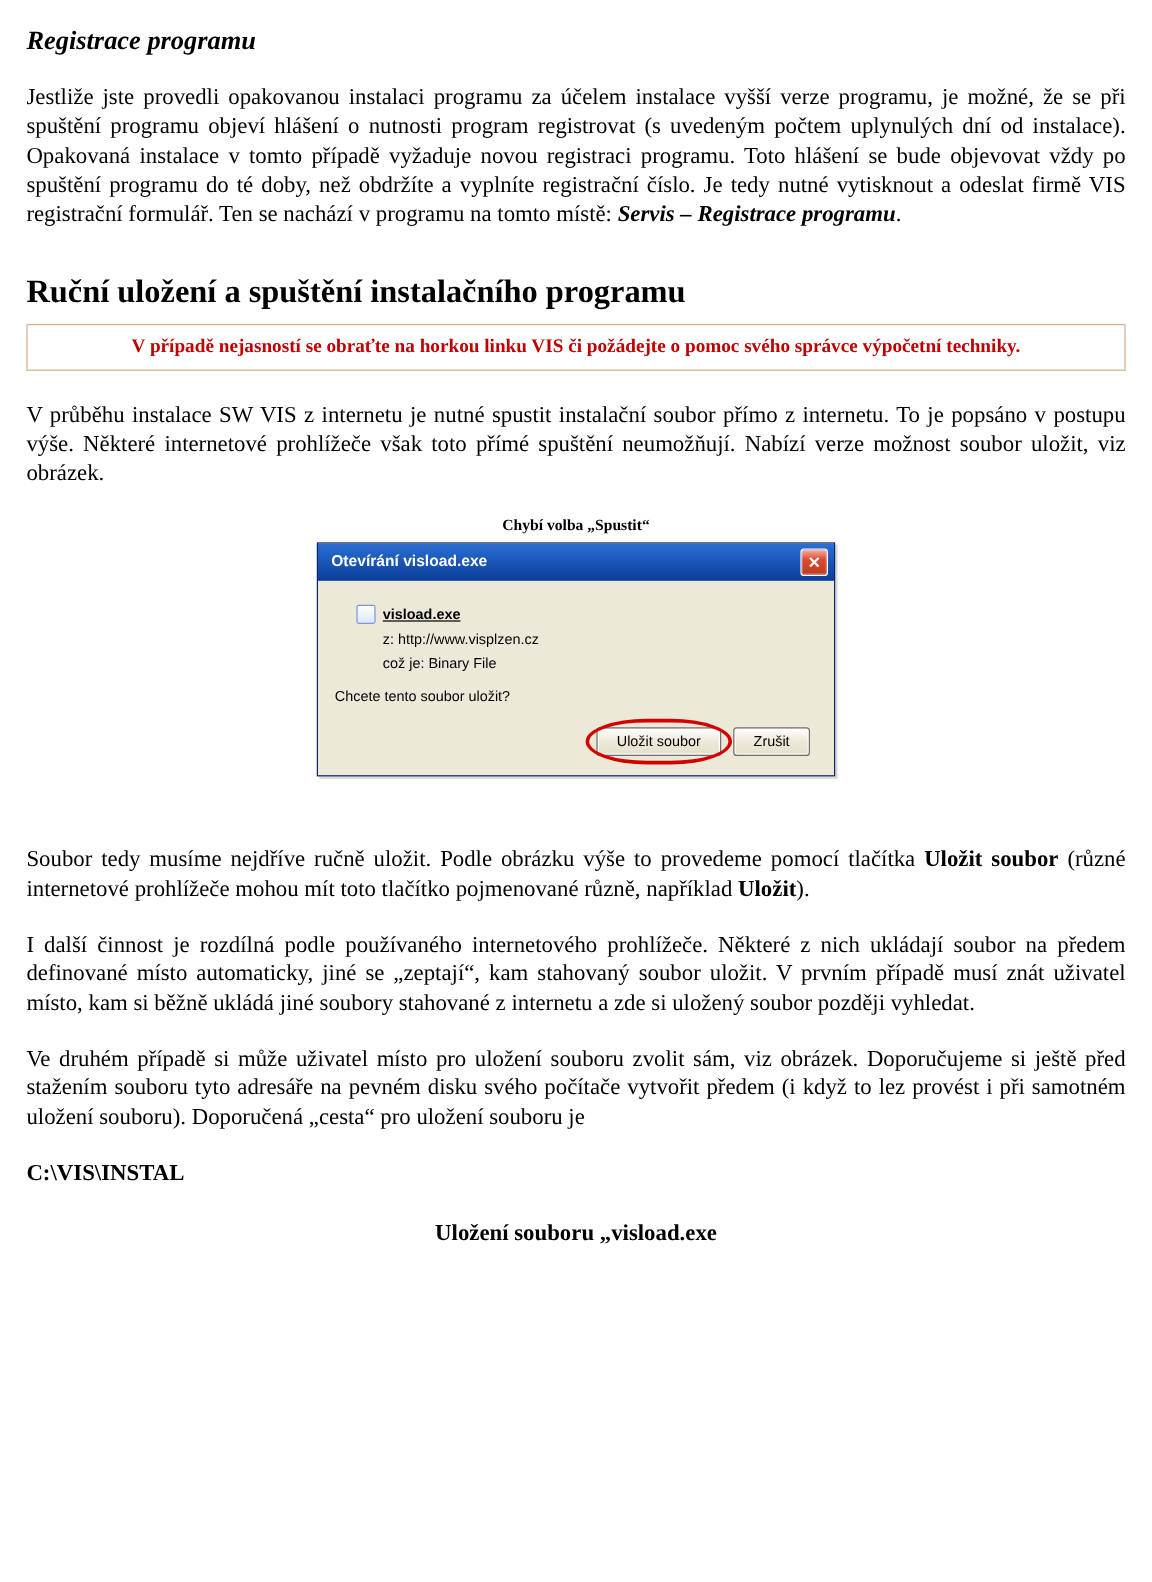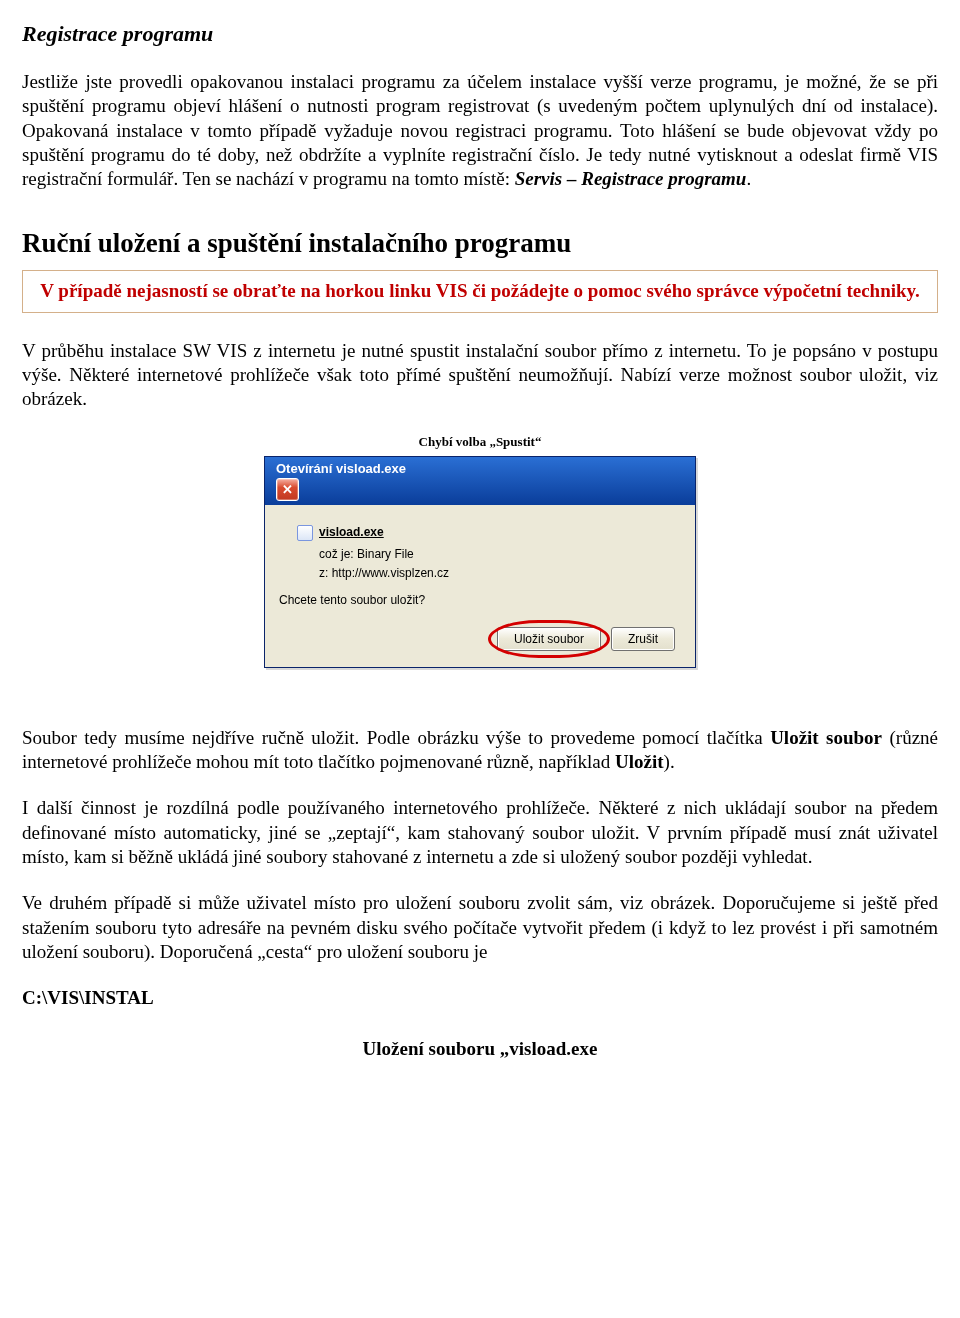--- a/index.html
+++ b/index.html
@@ -29,21 +29,21 @@
     margin: 0 0 22px 0;
   }
   .boldital { font-weight: bold; font-style: italic; }
   .bold { font-weight: bold; }
   .notice-box {
     border: 1px solid #d4b08a;
     padding: 8px 10px;
     text-align: center;
     color: #c00000;
     font-weight: bold;
-    font-size: 19px;
+    font-size: 16px;
     margin: 0 0 26px 0;
   }
   .center-caption {
     text-align: center;
     font-weight: bold;
     font-size: 13px;
     margin: 6px 0 6px 0;
   }
   .dialog-wrap {
     display: flex;
@@ -56,26 +56,25 @@
     font-size: 12px;
     color: #000;
     border: 1px solid #0a246a;
     background: #ece9d8;
     box-shadow: 2px 2px 0 rgba(0,0,0,0.15);
   }
   .titlebar {
     background: linear-gradient(to bottom, #2a6fd4 0%, #0a3d9a 100%);
     color: #fff;
     display: flex;
-    align-items: flex-start;
+    align-items: center;
     justify-content: space-between;
     padding: 4px 5px 4px 11px;
     font-weight: bold;
     font-size: 13px;
-    flex-direction: column;
   }
   .closebtn {
     width: 21px;
     height: 21px;
     background: linear-gradient(to bottom, #f6b0a2 0%, #d94b2f 40%, #c13a22 100%);
     border: 1px solid #fff;
     border-radius: 3px;
     display: flex;
     align-items: center;
     justify-content: center;
@@ -167,26 +166,26 @@
       <div class="closebtn">
         <span>✕</span>
       </div>
     </div>
     <div class="dialog-body">
       <div class="fileline">
         <span class="fileicon"></span>
         <span class="bold">visload.exe</span>
       </div>
       <div class="dlg-row indent">
+        <span>z:</span>
+        <span>http://www.visplzen.cz</span>
+      </div>
+      <div class="dlg-row indent">
         <span>což je:</span>
         <span>Binary File</span>
-      </div>
-      <div class="dlg-row indent">
-        <span>z:</span>
-        <span>http://www.visplzen.cz</span>
       </div>
       <div class="dlg-row" style="margin-top:12px">Chcete tento soubor uložit?</div>
       <div class="dlg-buttons">
         <span class="ring">
           <button class="xpbtn">Uložit soubor</button>
         </span>
         <button class="xpbtn">Zrušit</button>
       </div>
     </div>
   </div>

